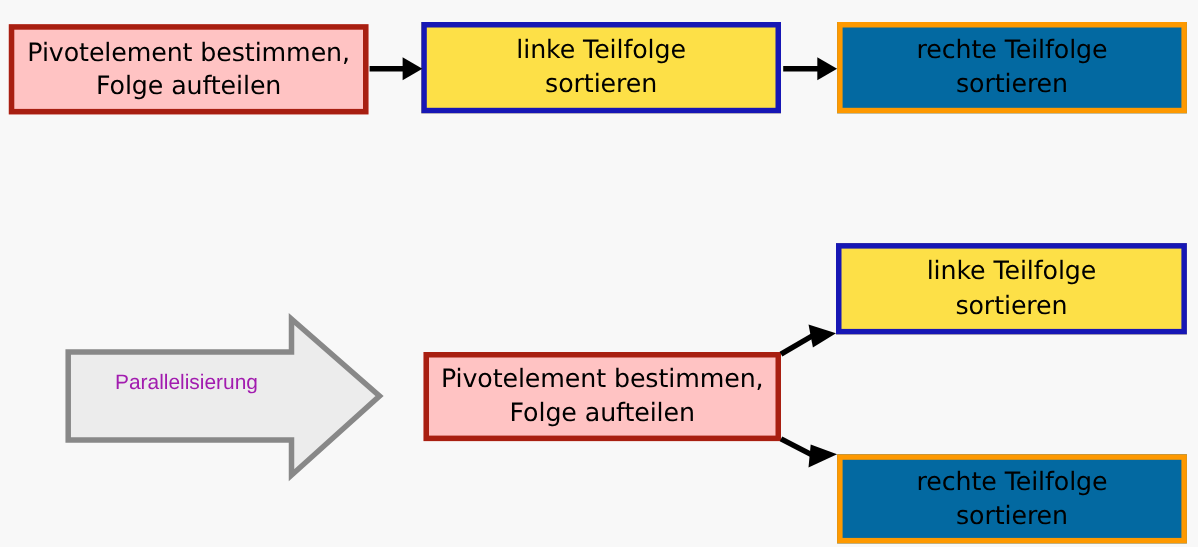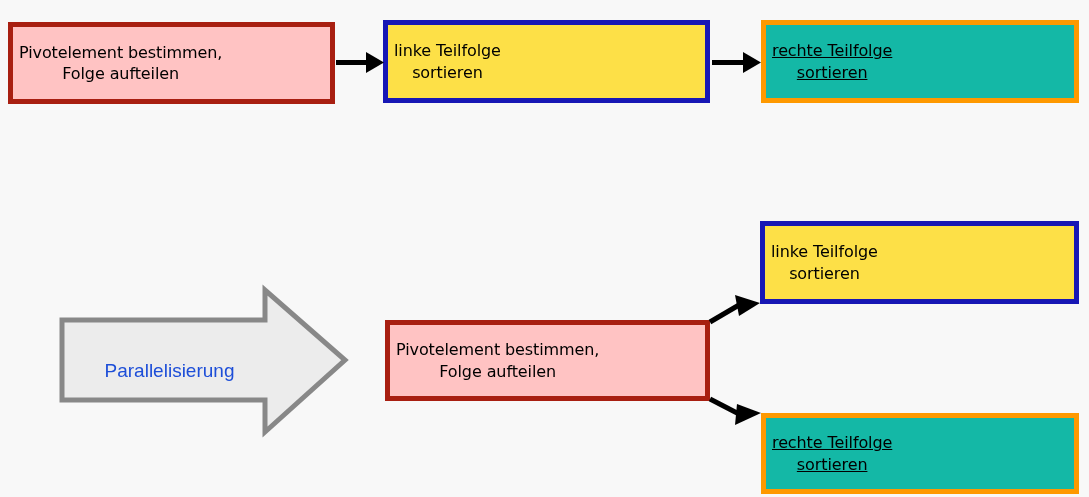--- a/index.html
+++ b/index.html
@@ -17,50 +17,49 @@
     position: relative;
     width: 1089px;
     height: 497px;
     background: #f8f8f8;
   }
   .node {
     position: absolute;
     box-sizing: border-box;
     display: flex;
     align-items: center;
-    justify-content: flex-start;
+    justify-content: center;
     text-align: center;
     line-height: 1.32;
     color: #000000;
     font-family: "DejaVu Sans", sans-serif;
-    font-size: 16px;
+    font-size: 23px;
     letter-spacing: -0.1px;
     border-style: solid;
   }
   .node .txt {
     display: block;
     padding: 0 6px;
     white-space: pre-line;
   }
   
   .node-pink {
     background: #ffc3c3;
     border-color: #a81f11;
     border-width: 5px;
   }
   .node-blue {
     background: #fde047;
     border-color: #1717b5;
     border-width: 5px;
   }
   .node-yellow {
-    background: #14b8a6;
+    background: #0369a1;
     border-color: #fe9900;
     border-width: 5px;
-    text-decoration: underline;
   }
   
   #node-top-pivot   { left: 8px;   top: 22px;  width: 327px; height: 82px; }
   #node-top-left    { left: 383px; top: 20px;  width: 327px; height: 83px; }
   #node-top-right   { left: 761px; top: 20px;  width: 318px; height: 83px; }
   
   #node-bot-pivot   { left: 385px; top: 320px; width: 325px; height: 81px; }
   #node-bot-left    { left: 760px; top: 221px; width: 319px; height: 83px; }
   #node-bot-right   { left: 761px; top: 413px; width: 318px; height: 81px; }
 
@@ -86,25 +85,25 @@
     stroke-width: 5;
     stroke-linejoin: miter;
   }
   #big-arrow-label {
     position: absolute;
     left: 62px;
     top: 338px;
     width: 215px;
     height: 44px;
     display: flex;
-    align-items: flex-end;
+    align-items: flex-start;
     justify-content: center;
     font-family: "Liberation Sans", sans-serif;
     font-size: 19px;
-    color: #1d4ed8;
+    color: #a21caf;
   }
 </style>
 </head>
 <body>
 
 <div id="canvas">
 
   <div class="node node-pink" id="node-top-pivot">
     <span class="txt">Pivotelement bestimmen,
 Folge aufteilen</span>

